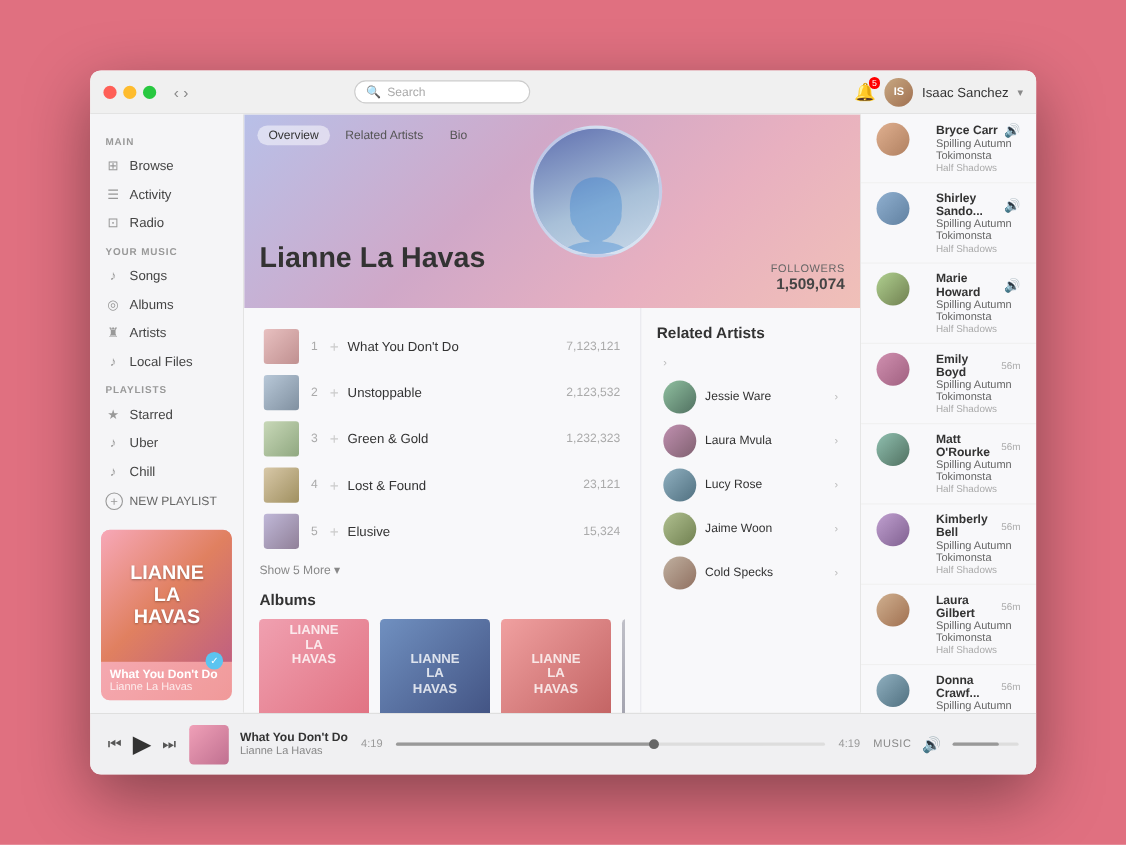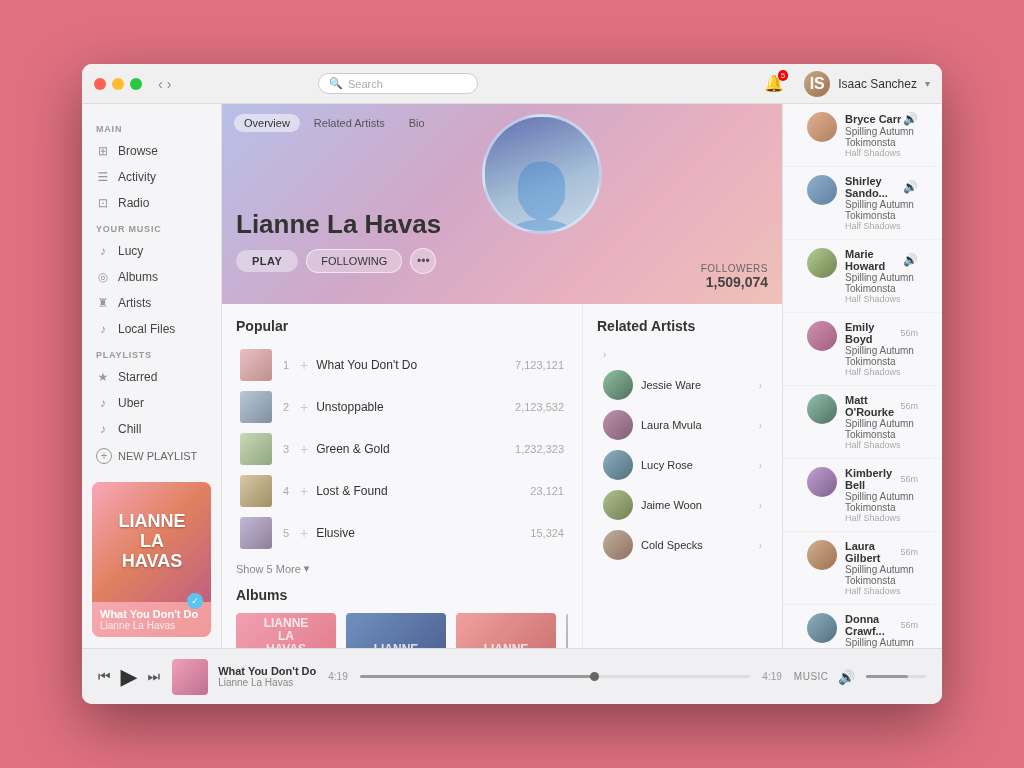--- a/index.html
+++ b/index.html
@@ -75,21 +75,21 @@
       background: red;
       color: white;
       font-size: 8px;
       border-radius: 6px;
       padding: 1px 3px;
     }
     .user-avatar {
       width: 26px; height: 26px; border-radius: 50%;
       background: linear-gradient(135deg, #c8a882, #a07050);
       display: flex; align-items: center; justify-content: center;
-      font-size: 16px; color: white; font-weight: bold; margin-left: 12px;
+      font-size: 10px; color: white; font-weight: bold;
     }
     .user-name { font-size: 12px; color: #333; }
     .user-chevron { font-size: 10px; color: #888; }
 
     
     .main-layout {
       display: flex;
       flex: 1;
       overflow: hidden;
     }
@@ -162,21 +162,21 @@
     
     .content-area {
       flex: 1;
       display: flex;
       flex-direction: column;
       overflow: hidden;
     }
 
     
     .artist-header {
-      height: 200px;
+      height: 176px;
       background: linear-gradient(135deg, #b8c0e8 0%, #d0a8c8 40%, #e8b0c0 70%, #f0c0b8 100%);
       position: relative;
       flex-shrink: 0;
       padding-left: 12px;
     }
     .artist-header-tabs {
       display: flex;
       gap: 4px;
       padding: 10px 12px;
       position: absolute;
@@ -365,22 +365,22 @@
     
     .right-panel {
       width: 160px;
       background: #f8f8fa;
       border-left: 1px solid #e0e0e0;
       flex-shrink: 0;
       overflow-y: auto;
     }
     .friend-item {
       display: flex;
-      gap: 8px;
-      padding: 8px 24px;
+      gap: 24px;
+      padding: 8px 14px;
       border-bottom: 1px solid #f0f0f0;
       align-items: flex-start;
     }
     .friend-avatar {
       width: 30px; height: 30px; border-radius: 50%;
       flex-shrink: 0;
     }
     .fa1 { background: linear-gradient(135deg, #e0b090, #b08060); }
     .fa2 { background: linear-gradient(135deg, #90b0d0, #6080a0); }
     .fa3 { background: linear-gradient(135deg, #b0d090, #708050); }
@@ -501,21 +501,21 @@
         <span>Activity</span>
       </div>
       <div class="sidebar-item">
         <span class="si-icon">⊡</span>
         <span>Radio</span>
       </div>
 
       <div class="sidebar-section-label">YOUR MUSIC</div>
       <div class="sidebar-item">
         <span class="si-icon">♪</span>
-        <span>Lucy</span>
+        <span>Songs</span>
       </div>
       <div class="sidebar-item">
         <span class="si-icon">◎</span>
         <span>Albums</span>
       </div>
       <div class="sidebar-item">
         <span class="si-icon">♜</span>
         <span>Artists</span>
       </div>
       <div class="sidebar-item">
@@ -562,36 +562,30 @@
           <div class="artist-tab">Related Artists</div>
           <div class="artist-tab">Bio</div>
         </div>
         <div class="artist-photo">
           <div class="artist-photo-inner">
             <span class="artist-silhouette">👤</span>
           </div>
         </div>
         <div class="artist-name-area">
           <div class="artist-name">Lianne La Havas</div>
-          <div class="artist-actions">
-            <button class="btn-play">PLAY</button>
-            <button class="btn-following">FOLLOWING</button>
-            <button class="btn-more">•••</button>
-          </div>
         </div>
         <div class="followers-count">
           <div class="followers-label">FOLLOWERS</div>
           <div class="followers-num">1,509,074</div>
         </div>
       </div>
 
       <div class="content-body">
         <div class="content-left">
 
-          <div class="section-title">Popular</div>
           <div class="track-list">
             <div class="track-row">
               <div class="track-thumb t1"></div>
               <span class="track-num">1</span>
               <span class="track-add">+</span>
               <span class="track-name">What You Don't Do</span>
               <span class="track-count">7,123,121</span>
             </div>
             <div class="track-row">
               <div class="track-thumb t2"></div>

